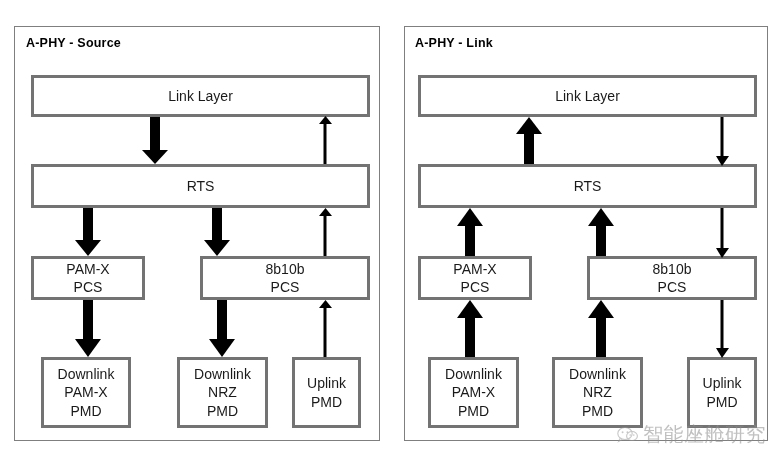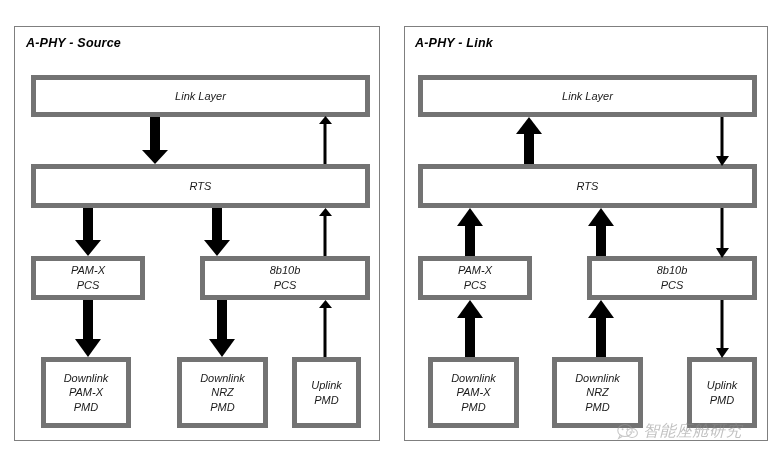--- a/index.html
+++ b/index.html
@@ -3,47 +3,47 @@
 <meta charset="utf-8">
 <style>
   html,body{margin:0;padding:0;}
   body{
     width:782px;height:468px;
     background:#ffffff;
     font-family:"Liberation Sans","DejaVu Sans",sans-serif;
     overflow:hidden;
     position:relative;
   }
-  #diagram{position:absolute;left:0;top:0;width:782px;height:352px;font-style:italic;}
+  #diagram{position:absolute;left:0;top:0;width:782px;height:352px;}
 
   .panel{
     position:absolute;
     border:1px solid #7f7f7f;
     background:#ffffff;
     box-sizing:border-box;
   }
   .panel-title{
     position:absolute;
     font-weight:bold;
     font-size:12.5px;
     color:#000000;
     letter-spacing:0.2px;
     white-space:nowrap;
   }
 
   .box{
     position:absolute;
-    border:5px solid #737373;
+    border:3px solid #737373;
     background:#ffffff;
     box-sizing:border-box;
     display:flex;
     flex-direction:column;
     align-items:center;
     justify-content:center;
-    font-size:11px;
+    font-size:14px;
     color:#1a1a1a;
     line-height:1.32;
     text-align:right;
     white-space:nowrap;
   }
   .box .ln{display:block;}
 
   
   #arrows{position:absolute;left:0;top:0;width:782px;height:468px;pointer-events:none;}
 
@@ -58,21 +58,21 @@
     font-size:15px;
     color:#8f8f8f;
     white-space:nowrap;
   }
   .wm-logo{
     width:21px;height:17px;
     position:relative;
     display:inline-block;
   }
   .wm-logo svg{display:block;}
-  .wm-text{font-size:16px;letter-spacing:0.5px;color:#8d8d8d;}
+  .wm-text{font-size:20px;letter-spacing:0.5px;color:#8d8d8d;}
 </style>
 </head>
 <body>
 
 <div id="diagram">
 
   <div class="panel" style="left:14px;top:26px;width:366px;height:415px;"></div>
 
   <div class="panel-title" style="left:26px;top:36px;">A-PHY - Source</div>
 

